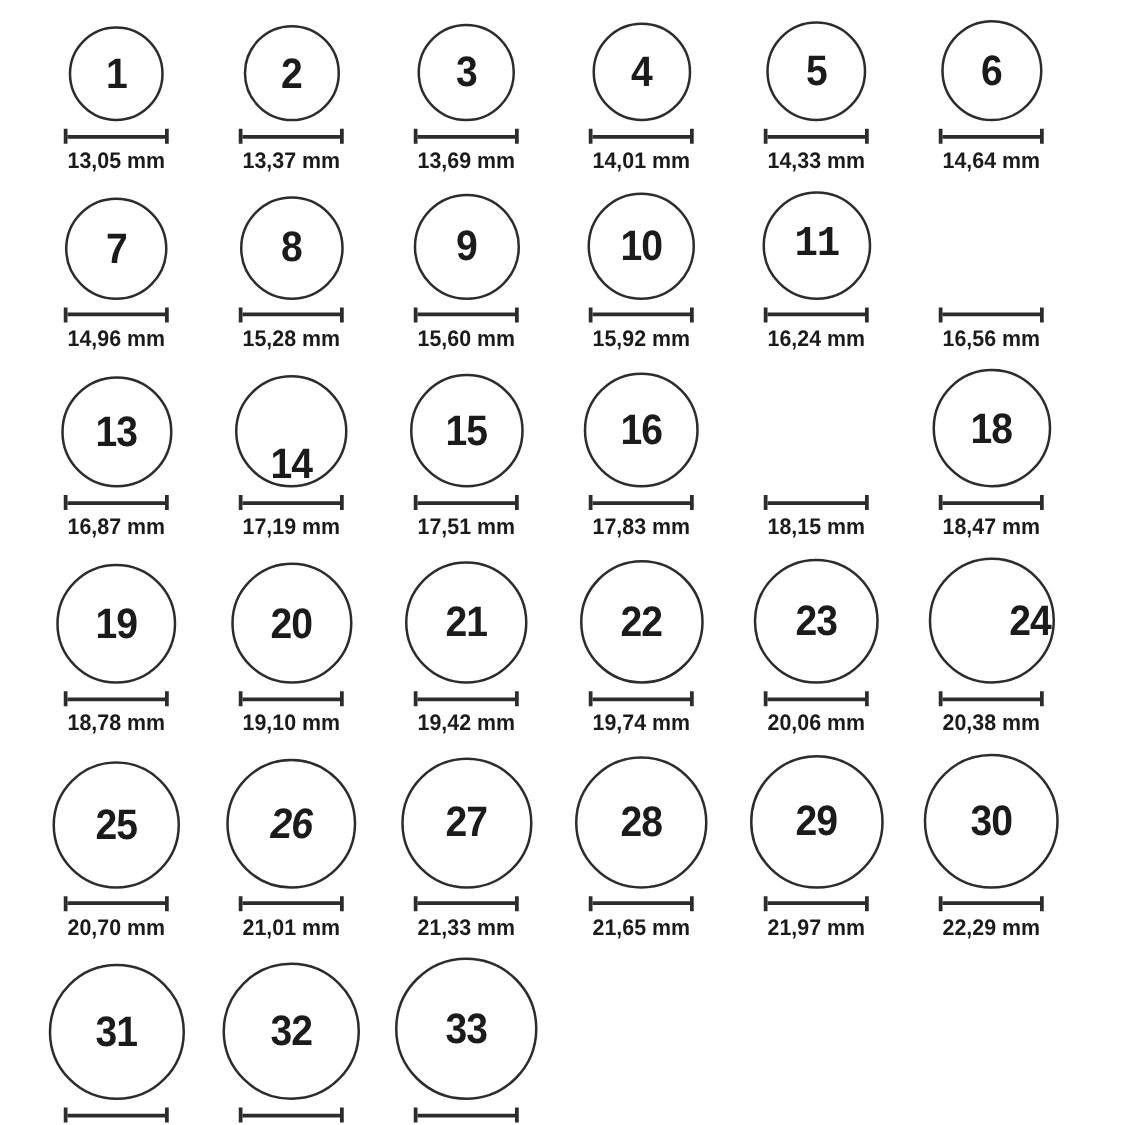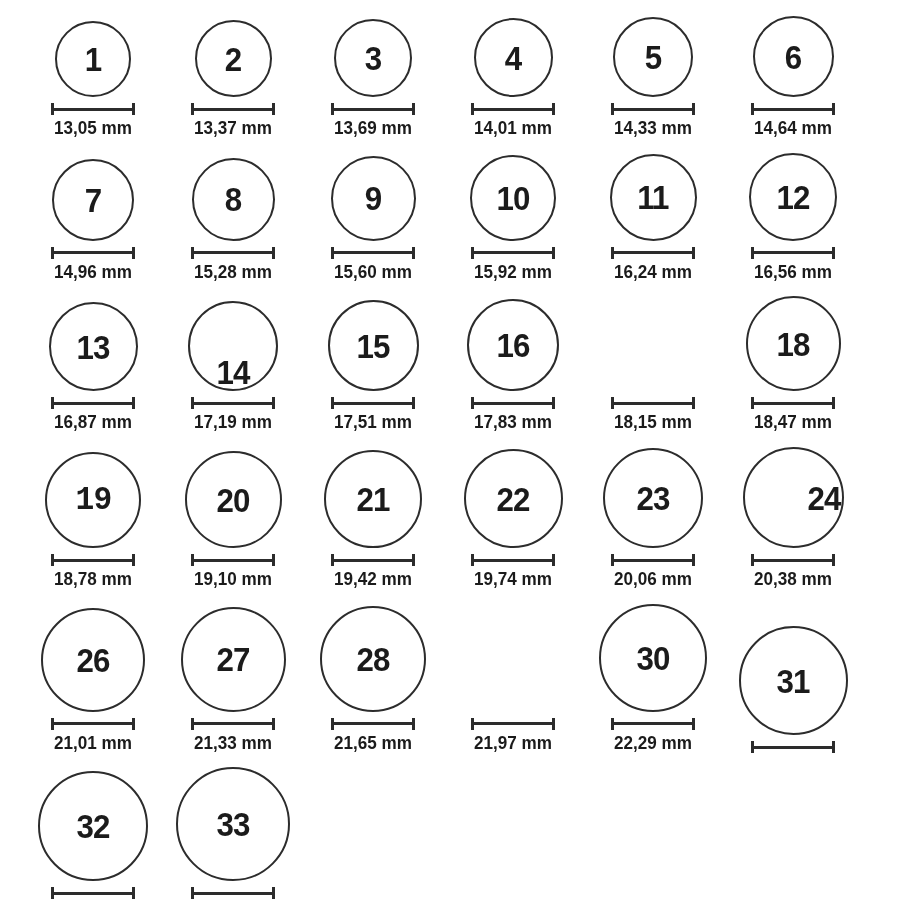--- a/index.html
+++ b/index.html
@@ -149,31 +149,28 @@
 
   <div class="cell">
     <div class="circle" style="width: 86px; height: 86px;">
       <span class="num">10</span>
     </div>
     <div class="dim"></div>
     <div class="label">15,92 mm</div>
   </div>
 
   <div class="cell">
-    <div class="circle" style="width: 87px; height: 87px;">
+    <div class="circle" style="width: 87px; height: 87px; font-family: Liberation Mono, monospace;">
       <span class="num">11</span>
     </div>
     <div class="dim"></div>
     <div class="label">16,24 mm</div>
   </div>
 
   <div class="cell">
-    <div class="circle" style="width: 88px; height: 88px;">
-      <span class="num">12</span>
-    </div>
     <div class="dim"></div>
     <div class="label">16,56 mm</div>
   </div>
 
   <div class="cell">
     <div class="circle" style="width: 89px; height: 89px;">
       <span class="num">13</span>
     </div>
     <div class="dim"></div>
     <div class="label">16,87 mm</div>
@@ -210,21 +207,21 @@
 
   <div class="cell">
     <div class="circle" style="width: 95px; height: 95px;">
       <span class="num">18</span>
     </div>
     <div class="dim"></div>
     <div class="label">18,47 mm</div>
   </div>
 
   <div class="cell">
-    <div class="circle" style="width: 96px; height: 96px; font-family: Liberation Mono, monospace;">
+    <div class="circle" style="width: 96px; height: 96px;">
       <span class="num">19</span>
     </div>
     <div class="dim"></div>
     <div class="label">18,78 mm</div>
   </div>
 
   <div class="cell">
     <div class="circle" style="width: 97px; height: 97px; text-align: right;">
       <span class="num">20</span>
     </div>
@@ -257,23 +254,30 @@
   </div>
 
   <div class="cell">
     <div class="circle" style="width: 101px; height: 101px; justify-content: flex-end;">
       <span class="num">24</span>
     </div>
     <div class="dim"></div>
     <div class="label">20,38 mm</div>
   </div>
 
-
-  <div class="cell">
-    <div class="circle" style="width: 104px; height: 104px;">
+  <div class="cell">
+    <div class="circle" style="width: 102px; height: 102px;">
+      <span class="num">25</span>
+    </div>
+    <div class="dim"></div>
+    <div class="label">20,70 mm</div>
+  </div>
+
+  <div class="cell">
+    <div class="circle" style="width: 104px; height: 104px; font-style: italic;">
       <span class="num">26</span>
     </div>
     <div class="dim"></div>
     <div class="label">21,01 mm</div>
   </div>
 
   <div class="cell">
     <div class="circle" style="width: 105px; height: 105px;">
       <span class="num">27</span>
     </div>
@@ -283,20 +287,23 @@
 
   <div class="cell">
     <div class="circle" style="width: 106px; height: 106px;">
       <span class="num">28</span>
     </div>
     <div class="dim"></div>
     <div class="label">21,65 mm</div>
   </div>
 
   <div class="cell">
+    <div class="circle" style="width: 107px; height: 107px;">
+      <span class="num">29</span>
+    </div>
     <div class="dim"></div>
     <div class="label">21,97 mm</div>
   </div>
 
   <div class="cell">
     <div class="circle" style="width: 108px; height: 108px;">
       <span class="num">30</span>
     </div>
     <div class="dim"></div>
     <div class="label">22,29 mm</div>

